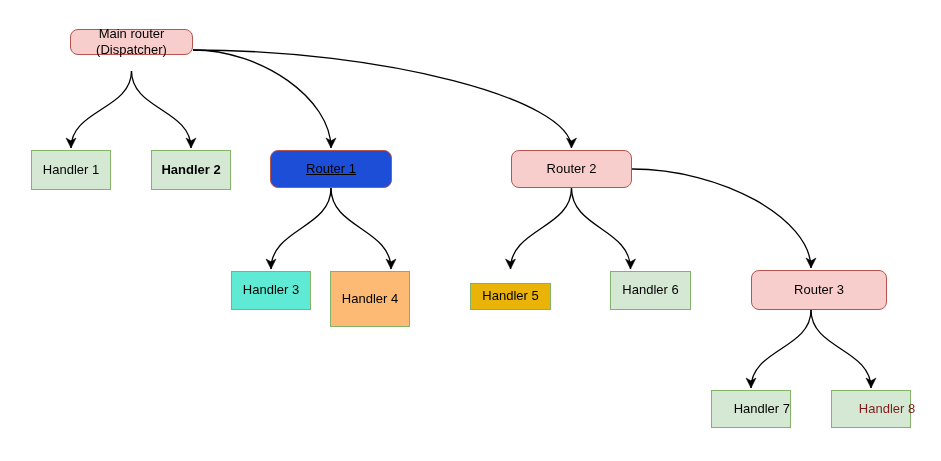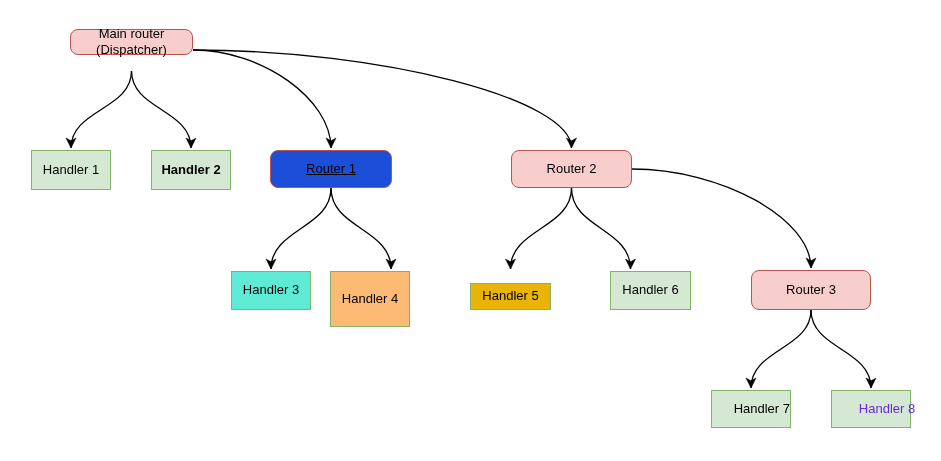--- a/index.html
+++ b/index.html
@@ -80,23 +80,23 @@
       </div>
       <div class="node handler" style="left: 330px; top: 271px; width: 80px; height: 56px; background: #fdba74; border: 1px solid rgb(130, 179, 102); color: rgb(0, 0, 0);">
         <div>Handler 4</div>
       </div>
       <div class="node handler" style="left: 470px; top: 271px; width: 81px; height: 27px; background: #eab308; border: 1px solid rgb(130, 179, 102); color: rgb(0, 0, 0); margin-top: 12px;">
         <div>Handler 5</div>
       </div>
       <div class="node handler" style="left: 590px; top: 271px; width: 81px; height: 39px; background: rgb(213, 232, 212); border: 1px solid rgb(130, 179, 102); color: rgb(0, 0, 0); margin-left: 20px;">
         <div>Handler 6</div>
       </div>
-      <div class="node router" style="left: 751px; top: 270px; width: 120px; height: 40px; background: rgb(248, 206, 204); border: 1px solid rgb(184, 84, 80); color: rgb(0, 0, 0);">
+      <div class="node router" style="left: 751px; top: 270px; width: 136px; height: 40px; background: rgb(248, 206, 204); border: 1px solid rgb(184, 84, 80); color: rgb(0, 0, 0);">
         <div>Router 3</div>
       </div>
       <div class="node handler" style="left: 711px; top: 390px; width: 80px; height: 38px; background: rgb(213, 232, 212); border: 1px solid rgb(130, 179, 102); color: rgb(0, 0, 0); align-items: flex-end;">
         <div>Handler 7</div>
       </div>
-      <div class="node handler" style="left: 831px; top: 390px; width: 80px; height: 38px; background: rgb(213, 232, 212); border: 1px solid rgb(130, 179, 102); color: #6d28d9; padding-left: 32px;">
+      <div class="node handler" style="left: 831px; top: 390px; width: 80px; height: 38px; background: rgb(213, 232, 212); border: 1px solid rgb(130, 179, 102); color: #7f1d1d; padding-left: 32px;">
         <div>Handler 8</div>
       </div>
     </div>
 </div>
 
 </body></html>

